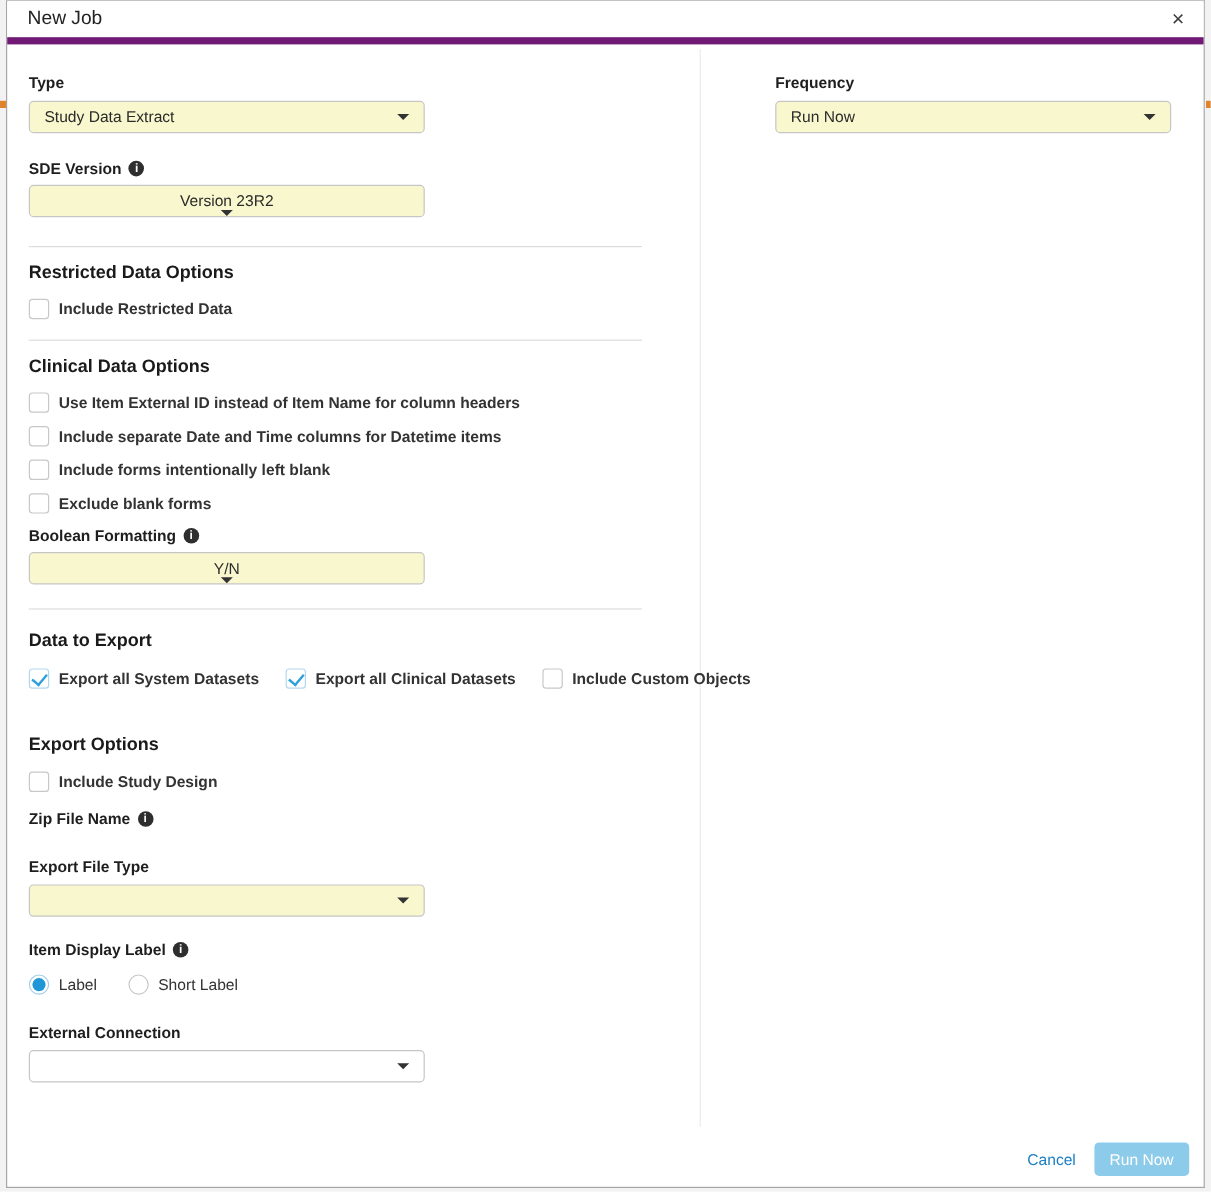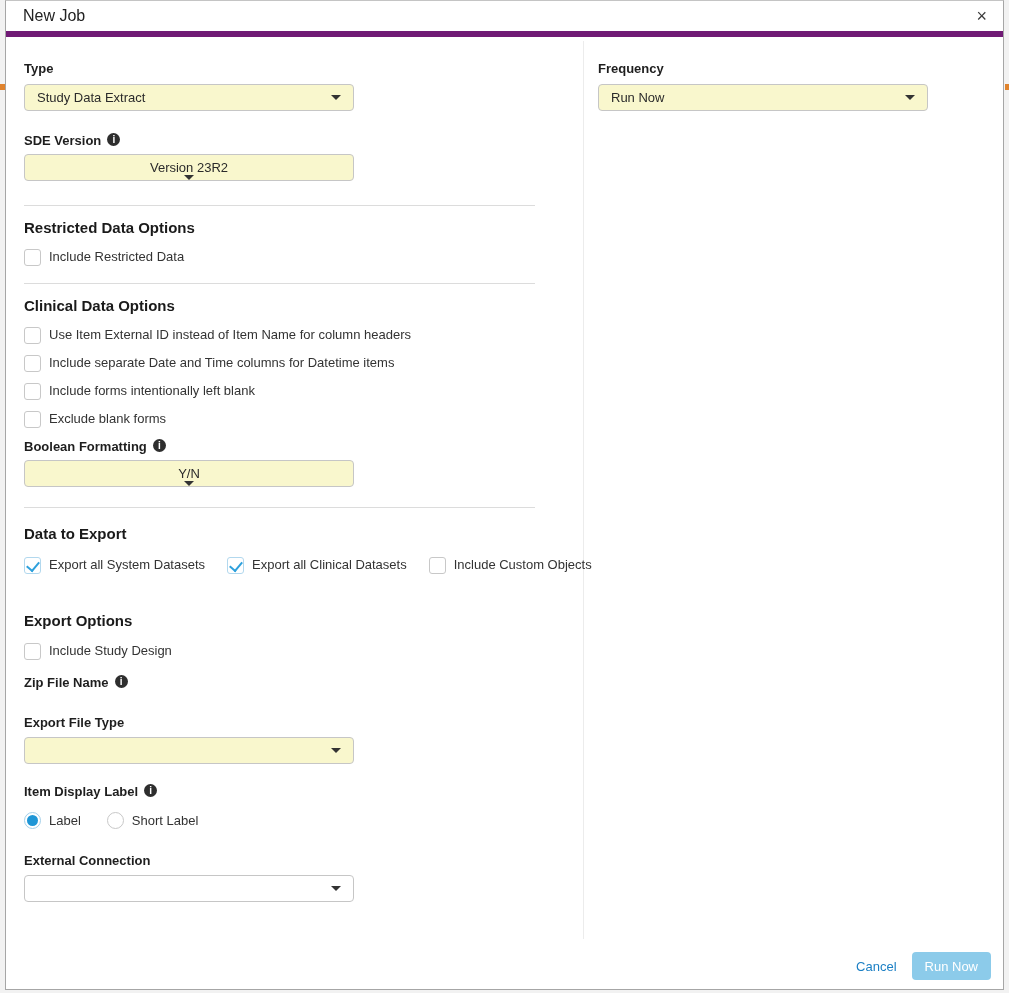--- a/index.html
+++ b/index.html
@@ -33,23 +33,23 @@
     font-size: 18px; line-height: 18px; color: #3c3c3c; cursor: pointer;
     background: none; border: none; font-family: inherit;
   }
 
   .v-divider {
     position: absolute; left: 577px; top: 40px;
     width: 1px; height: 898px; background: #ececec;
   }
 
   .left-col  { position: absolute; left: 18px;  top: 60px; width: 511px; }
-  .right-col { position: absolute; left: 592px; top: 60px; width: 330px; }
-
-  .field-label { font-size: 13px; font-weight: bold; color: #1e1e1e; display: flex; }
+  .right-col { position: absolute; left: 640px; top: 60px; width: 330px; }
+
+  .field-label { font-size: 13px; font-weight: bold; color: #1e1e1e; display: flex; align-items: center; }
   .section-heading { font-size: 15px; font-weight: bold; color: #1a1a1a; }
 
   .info-icon {
     display: inline-block; width: 13px; height: 13px; margin-left: 6px;
     background: #2e2e2e; border-radius: 50%;
     color: #fff; font-size: 10px; line-height: 13px; text-align: center;
     font-weight: bold; font-style: normal;
   }
   .info-icon::after { content: "i"; }
 
@@ -62,21 +62,21 @@
   }
   .dropdown.white { background: #fff; }
   .dd-arrow {
     width: 0; height: 0;
     border-left: 5px solid transparent; border-right: 5px solid transparent;
     border-top: 5px solid #333;
   }
 
   .hr { width: 511px; height: 1px; background: #dcdcdc; }
 
-  .cb-row { display: flex; align-items: flex-start; cursor: pointer; }
+  .cb-row { display: flex; align-items: center; cursor: pointer; font-weight: bold; }
   .cb-box {
     width: 17px; height: 17px; flex: 0 0 17px;
     border: 1px solid #c8c8c8; border-radius: 3px; background: #fff;
     position: relative;
   }
   .cb-row.checked .cb-box { border-color: #b2d8ee; }
   .cb-row.checked .cb-box::after {
     content: ""; position: absolute; left: 4px; top: 1px;
     width: 6px; height: 10px;
     border-right: 2px solid #2da0dc; border-bottom: 2px solid #2da0dc;

